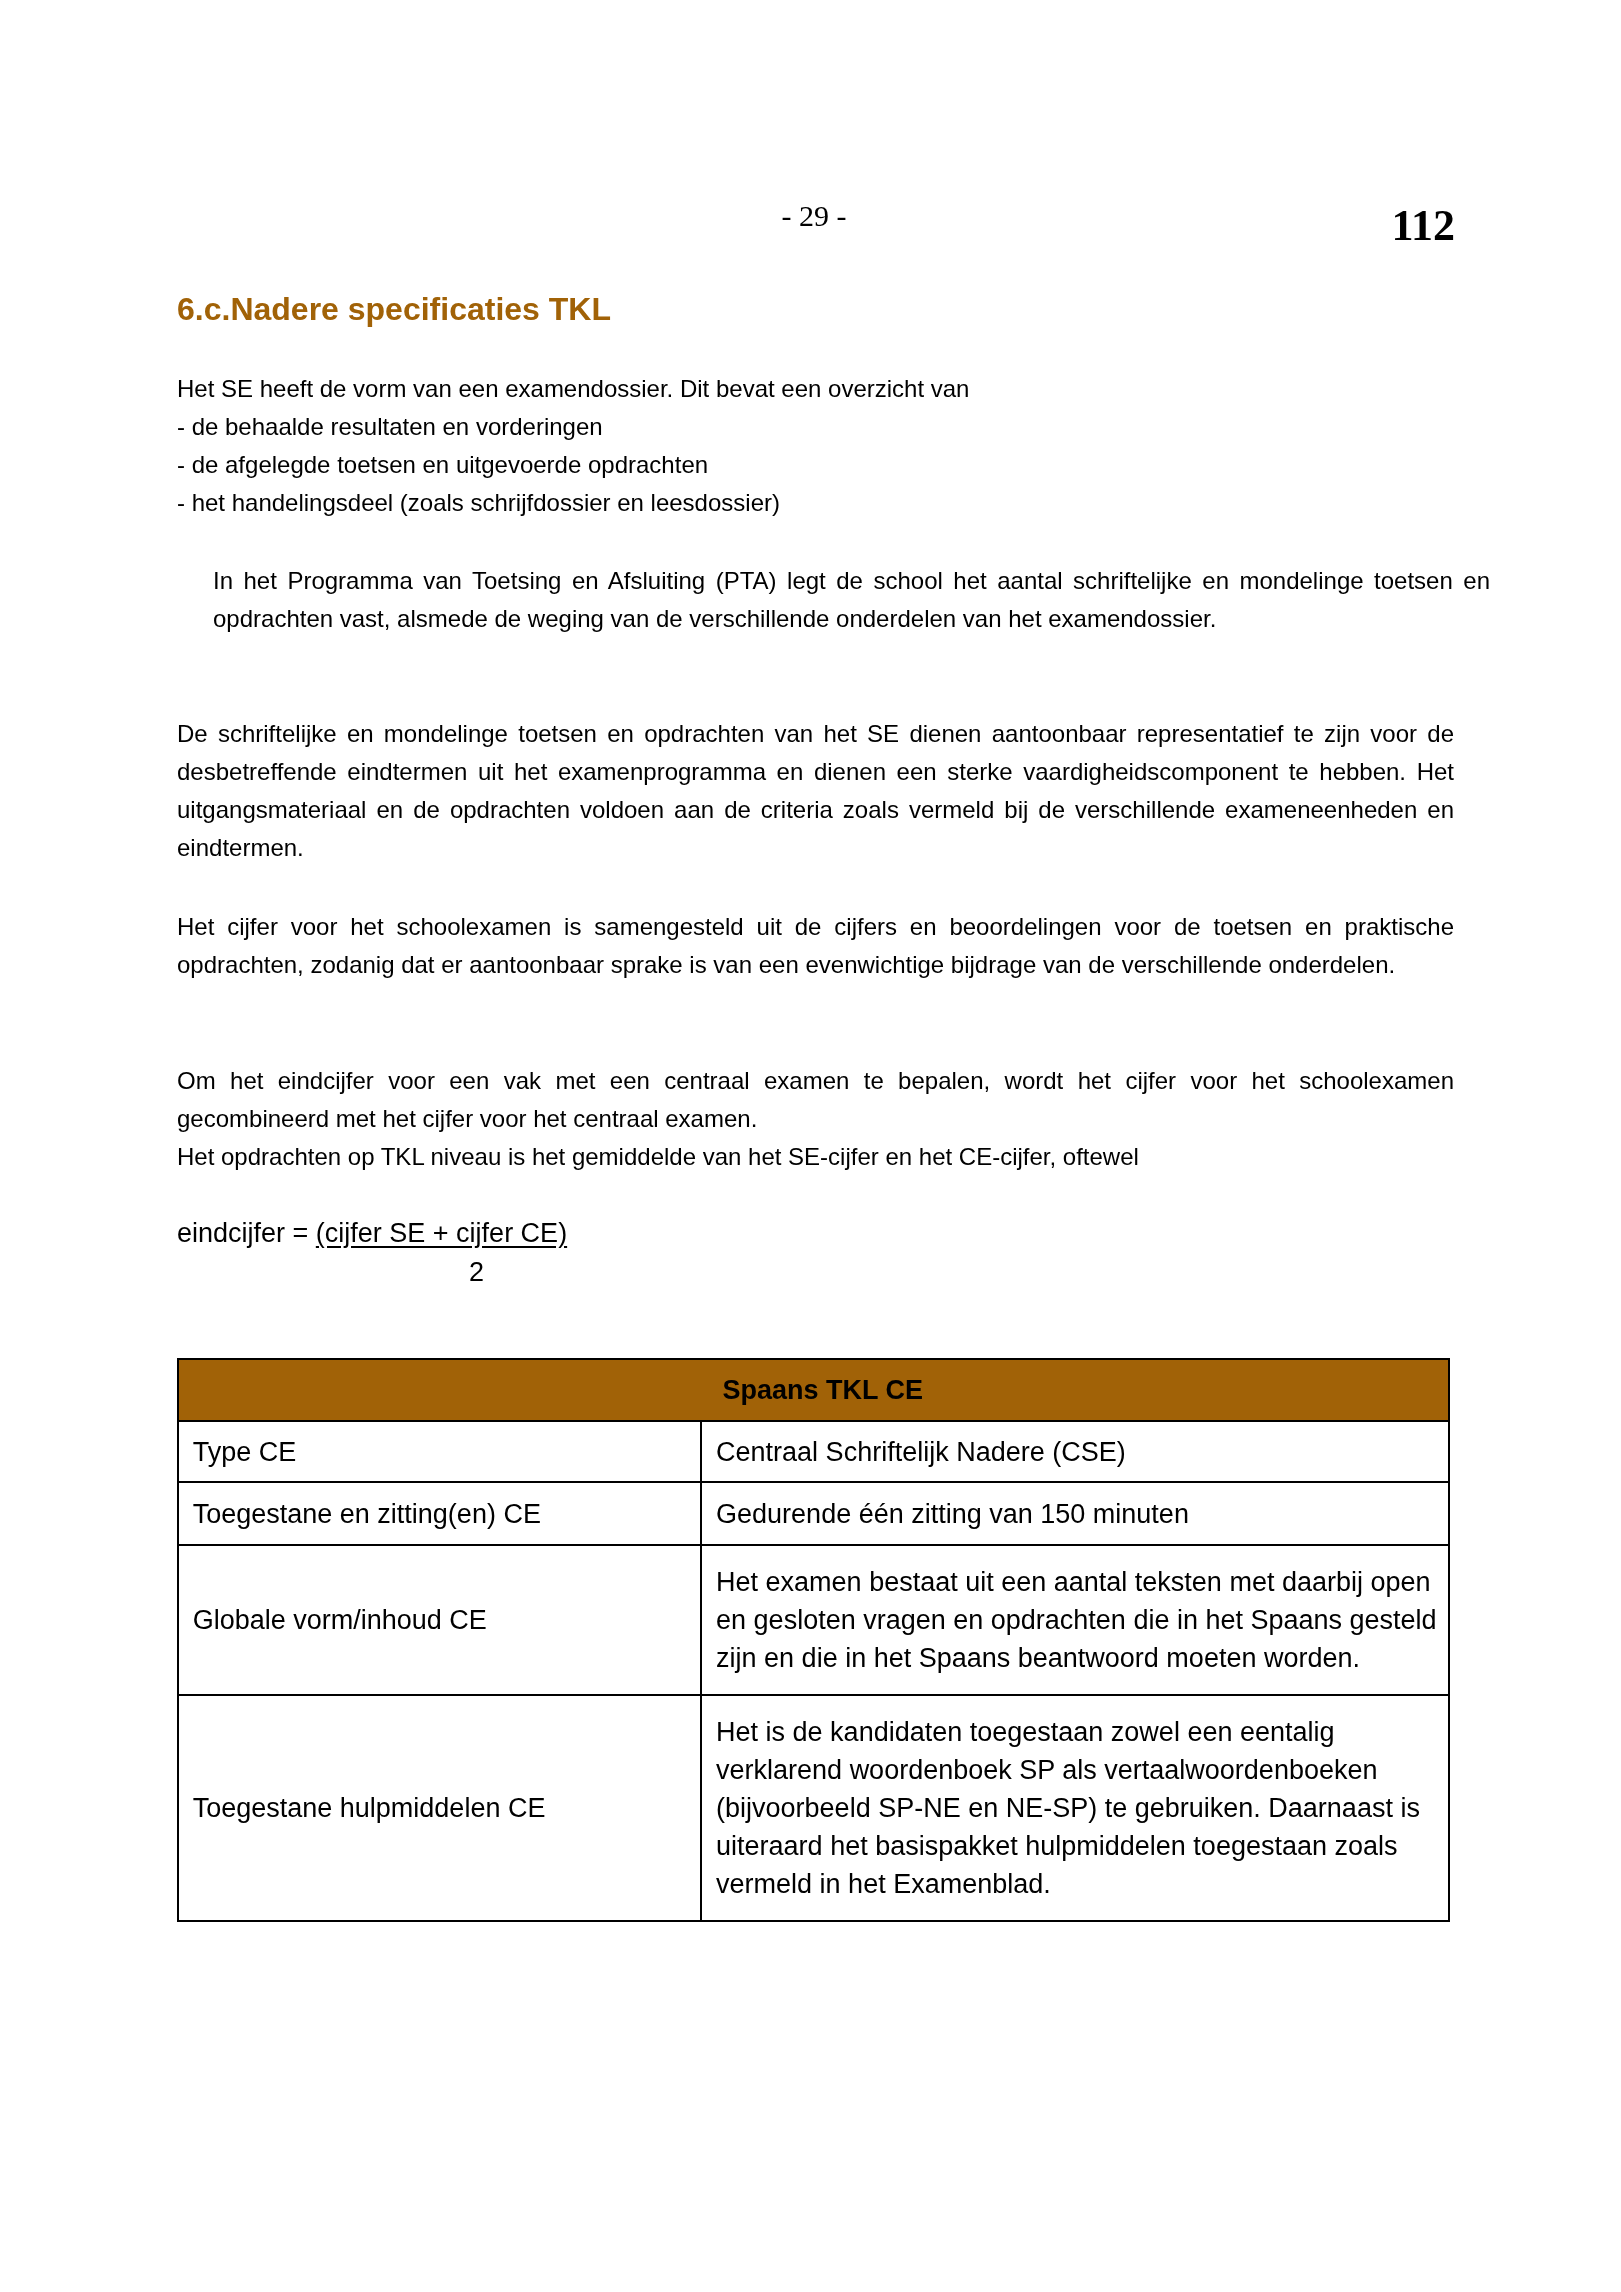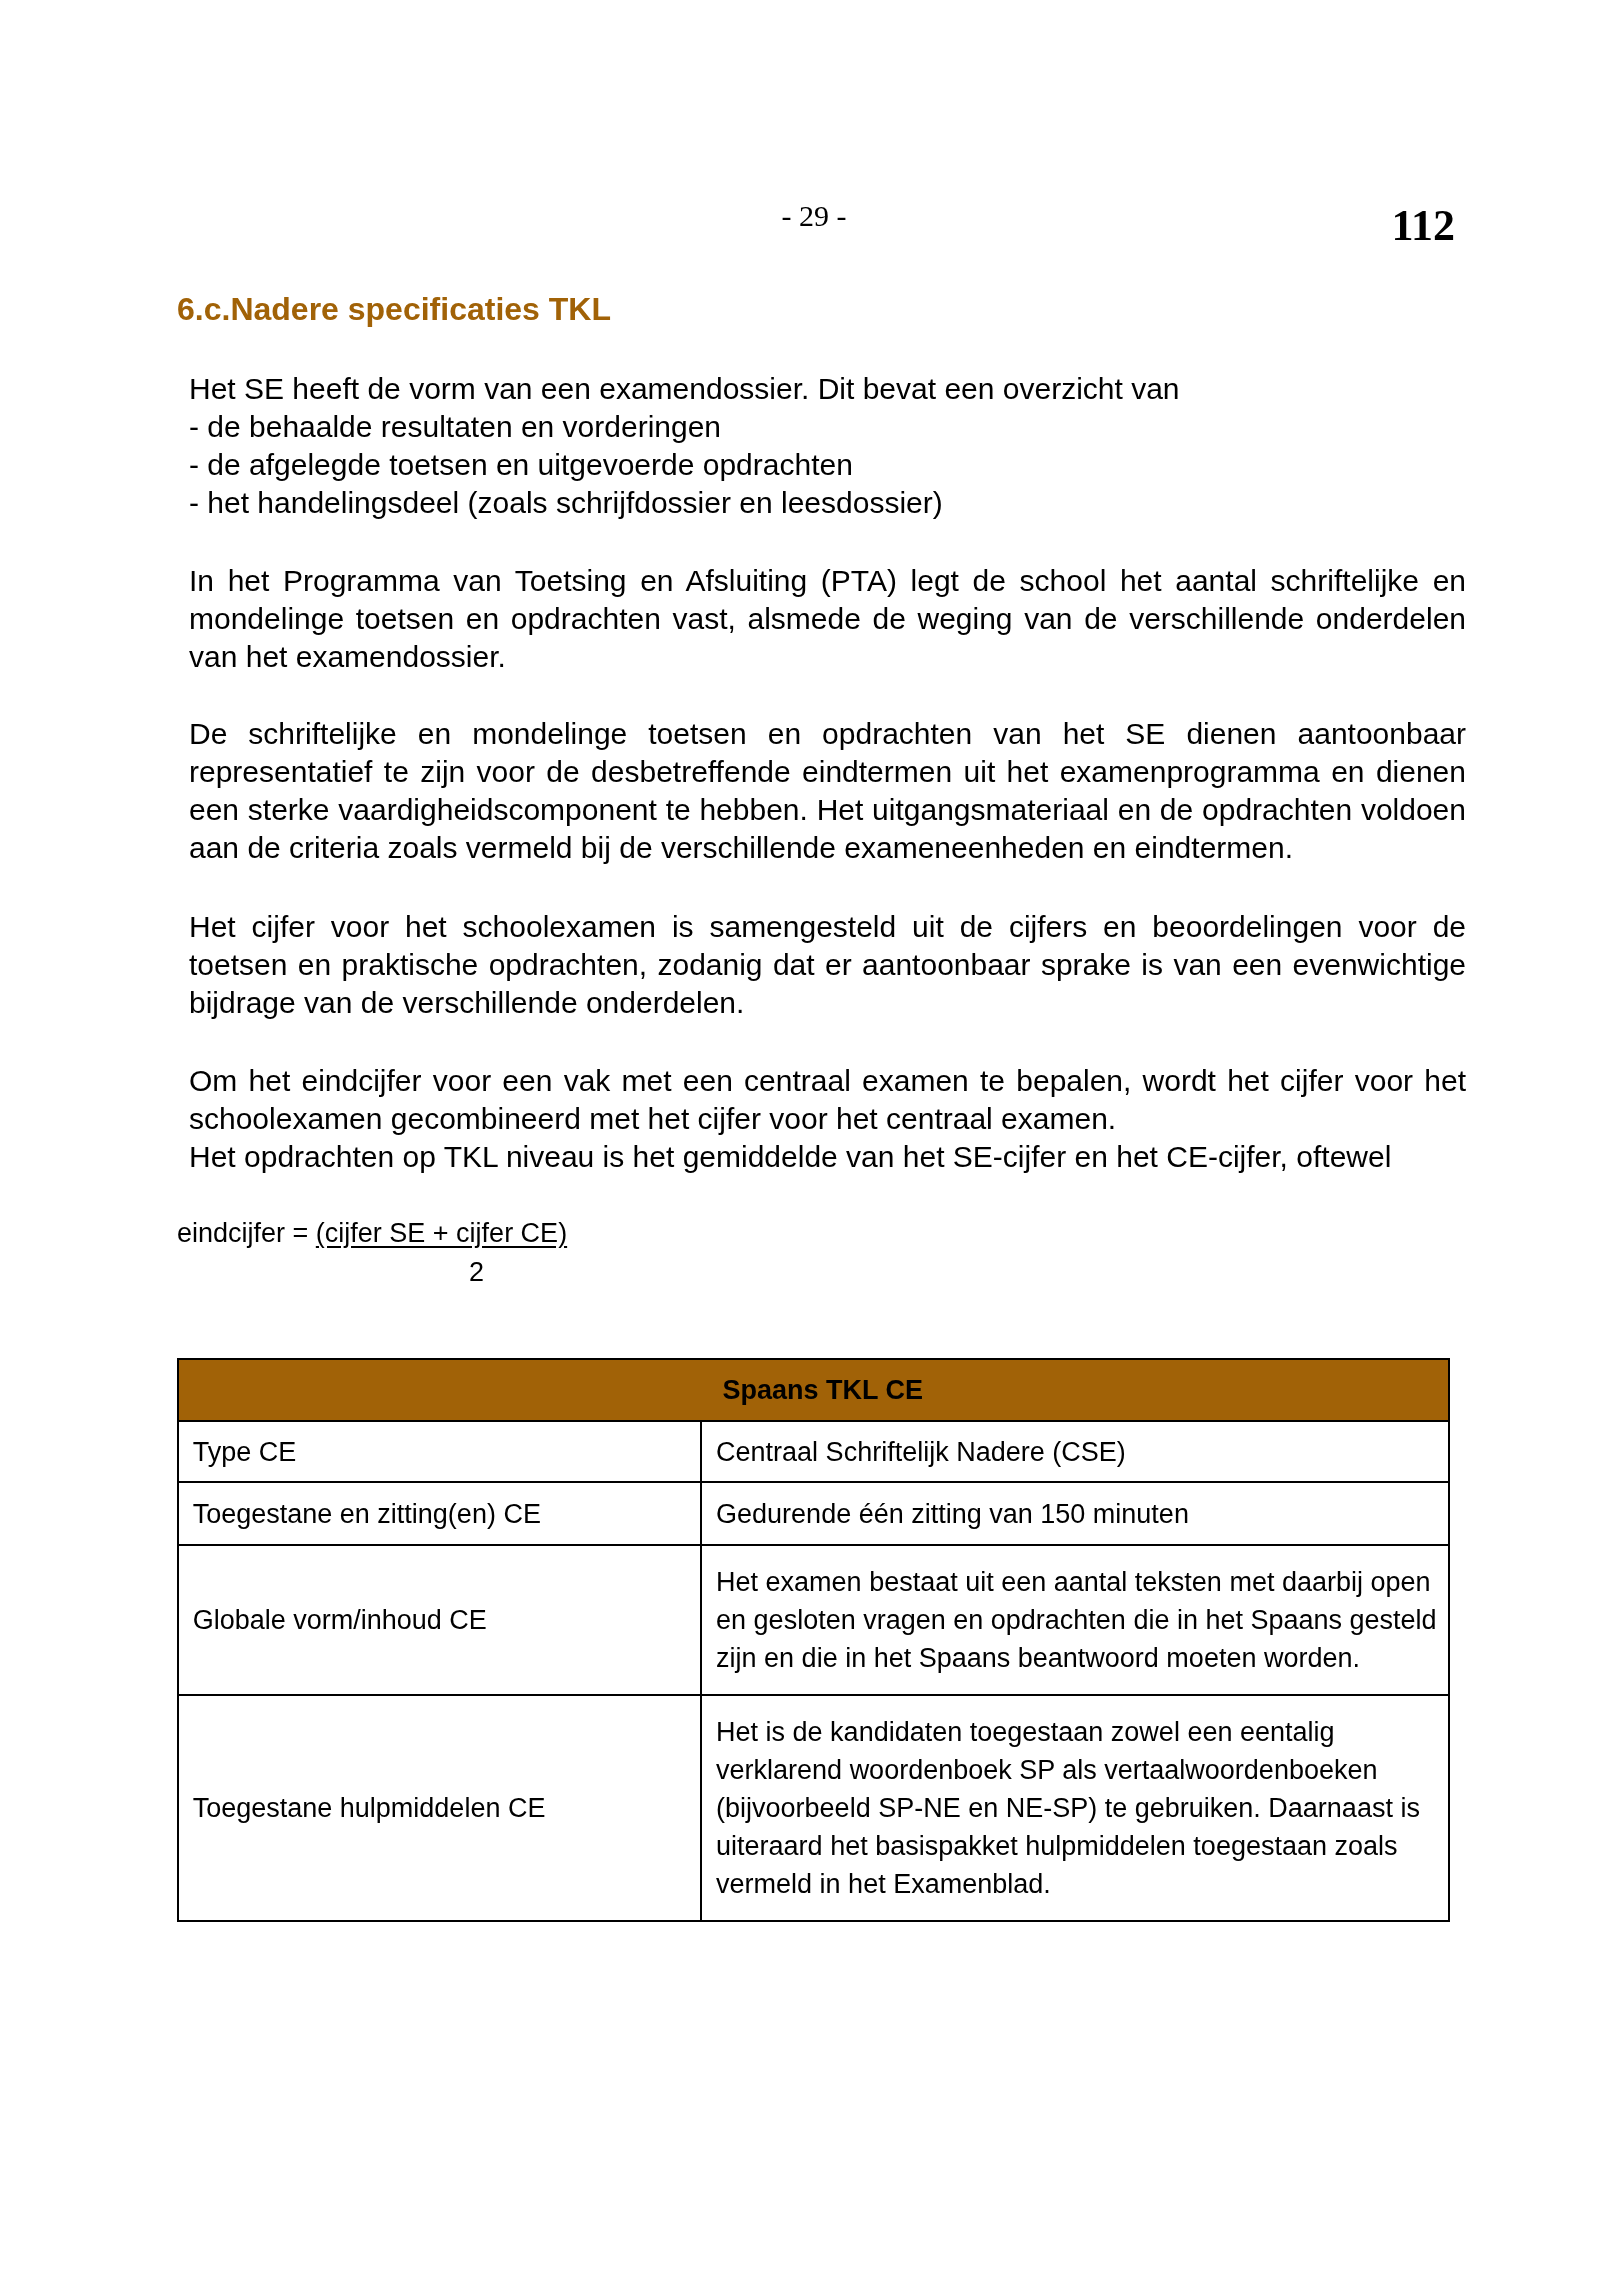--- a/index.html
+++ b/index.html
@@ -6,27 +6,27 @@
   body { width: 1621px; height: 2293px; position: relative; overflow: hidden; color: #000; }
   .abs { position: absolute; }
   .serif { font-family: "Liberation Serif", "DejaVu Serif", serif; }
   .sans { font-family: "Liberation Sans", "DejaVu Sans", sans-serif; }
 
   #page-label { left: 765px; top: 196px; width: 98px; text-align: center; font-size: 30px; line-height: 39px; white-space: nowrap; }
   #doc-number { left: 1367px; top: 198px; width: 88px; text-align: right; font-size: 44px; font-weight: bold; line-height: 55px; }
 
   #heading { left: 177px; top: 290px; font-size: 32px; font-weight: bold; color: #a16207; line-height: 39px; white-space: nowrap; }
 
-  .body-text { left: 189px; width: 1277px; font-size: 30px; line-height: 38px; }
+  .body-text { left: 177px; width: 1277px; font-size: 24px; line-height: 38px; }
   .body-text p { margin: 0; }
   .justify { text-align: justify; text-align-last: left; }
   .line { display: block; white-space: nowrap; }
 
   #para-1 { top: 370px; }
-  #para-2 { top: 562px; }
+  #para-2 { top: 562px; margin-left: 36px; }
   #para-3 { top: 715px; }
   #para-4 { top: 908px; }
   #para-5 { top: 1062px; }
   #formula { left: 177px; top: 1214px; font-size: 27px; line-height: 38px; }
   #formula .num { text-decoration: underline; text-underline-offset: 3.9px; }
   #formula-den { left: 469px; top: 1253px; font-size: 27px; line-height: 38px; }
 
   #exam-table { left: 177px; top: 1358px; width: 1273px; border-collapse: collapse; font-size: 27px; line-height: 38px; }
   #exam-table td, #exam-table th { border: 2.9px solid #000; padding: 0 13.7px; vertical-align: middle; }
   #exam-table th { background: #a16207; font-weight: bold; text-align: center; height: 60px; padding-left: 32px; }

